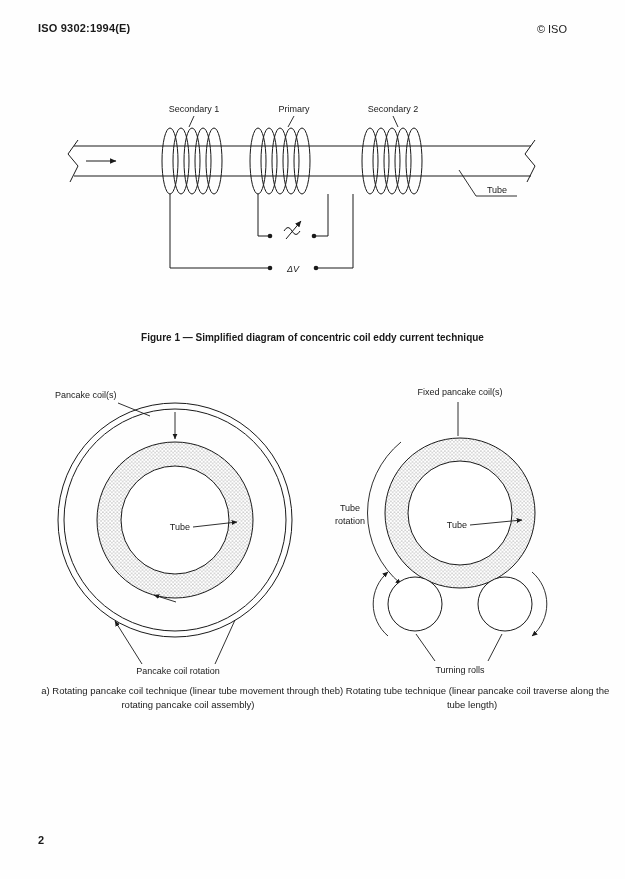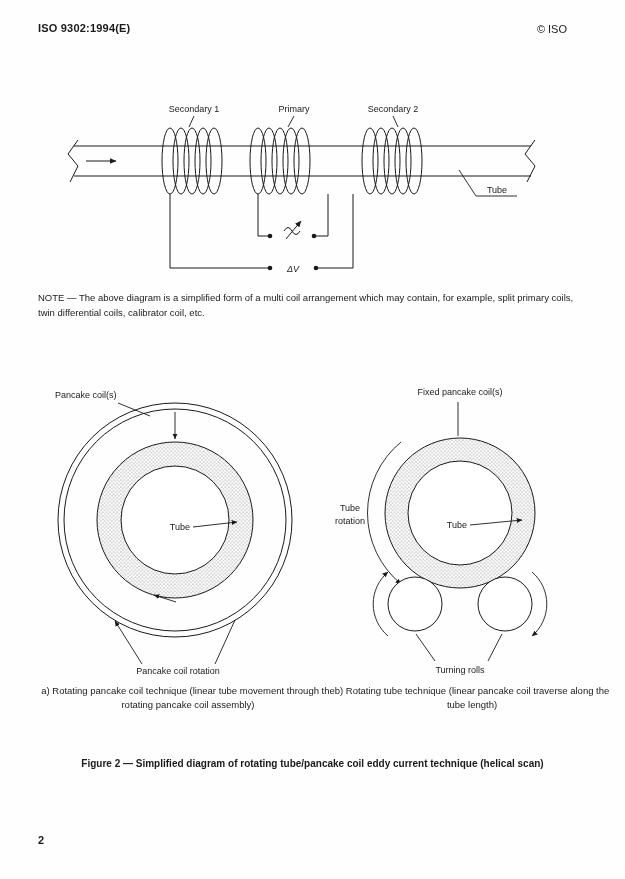--- a/index.html
+++ b/index.html
@@ -87,22 +87,22 @@
 
     <g text-anchor="middle">
       <text x="134" y="14">Secondary 1</text>
       <text x="234" y="14">Primary</text>
       <text x="333" y="14">Secondary 2</text>
       <text x="437" y="95">Tube</text>
       <text x="233" y="174" font-style="italic">ΔV</text>
     </g>
   </svg>
 
-  <p class="abs note" style="left:38px; top:291px; width:554px;">NOTE — The above diagram is a simplified form of a multi coil arrangement which may contain, for example, split primary coils, twin differential coils, calibrator coil, etc.</p>
 
+  <div class="abs figcaption" style="top:332px;">Figure 1 — Simplified diagram of concentric coil eddy current technique</div>
 
   <svg class="abs" style="left:30px; top:378px;" width="580" height="302" viewBox="0 0 580 302">
     <defs>
       <marker id="ah2" viewBox="0 0 10 10" refX="8.5" refY="5" markerWidth="7" markerHeight="7" orient="auto-start-reverse">
         <path d="M0,1 L9,5 L0,9 z" fill="#1a1a1a"></path>
       </marker>
       <pattern id="stip" width="3.6" height="3.6" patternUnits="userSpaceOnUse">
         <rect width="3.6" height="3.6" fill="#ffffff"></rect>
         <circle cx="0.9" cy="0.9" r="0.55" fill="#555555"></circle>
         <circle cx="2.7" cy="2.6" r="0.5" fill="#7a7a7a"></circle>
@@ -155,17 +155,16 @@
       <text x="320" y="146" text-anchor="middle">rotation</text>
       <text x="437" y="150" text-anchor="end">Tube</text>
       <text x="430" y="295" text-anchor="middle">Turning rolls</text>
     </g>
   </svg>
 
   <div class="abs subcaption" style="left:38px; top:684px; width:300px;">a) Rotating pancake coil technique (linear tube movement through the rotating pancake coil assembly)</div>
   <div class="abs subcaption" style="left:332px; top:684px; width:280px;">b) Rotating tube technique (linear pancake coil traverse along the tube length)</div>
 
 
-  <div class="abs figcaption" style="top:758px;">Figure 2 — Simplified diagram of rotating tube/pancake coil eddy current technique (helical scan)</div>
 
   <div class="abs pagenum">2</div>
 
 </div>
 
 </body></html>

